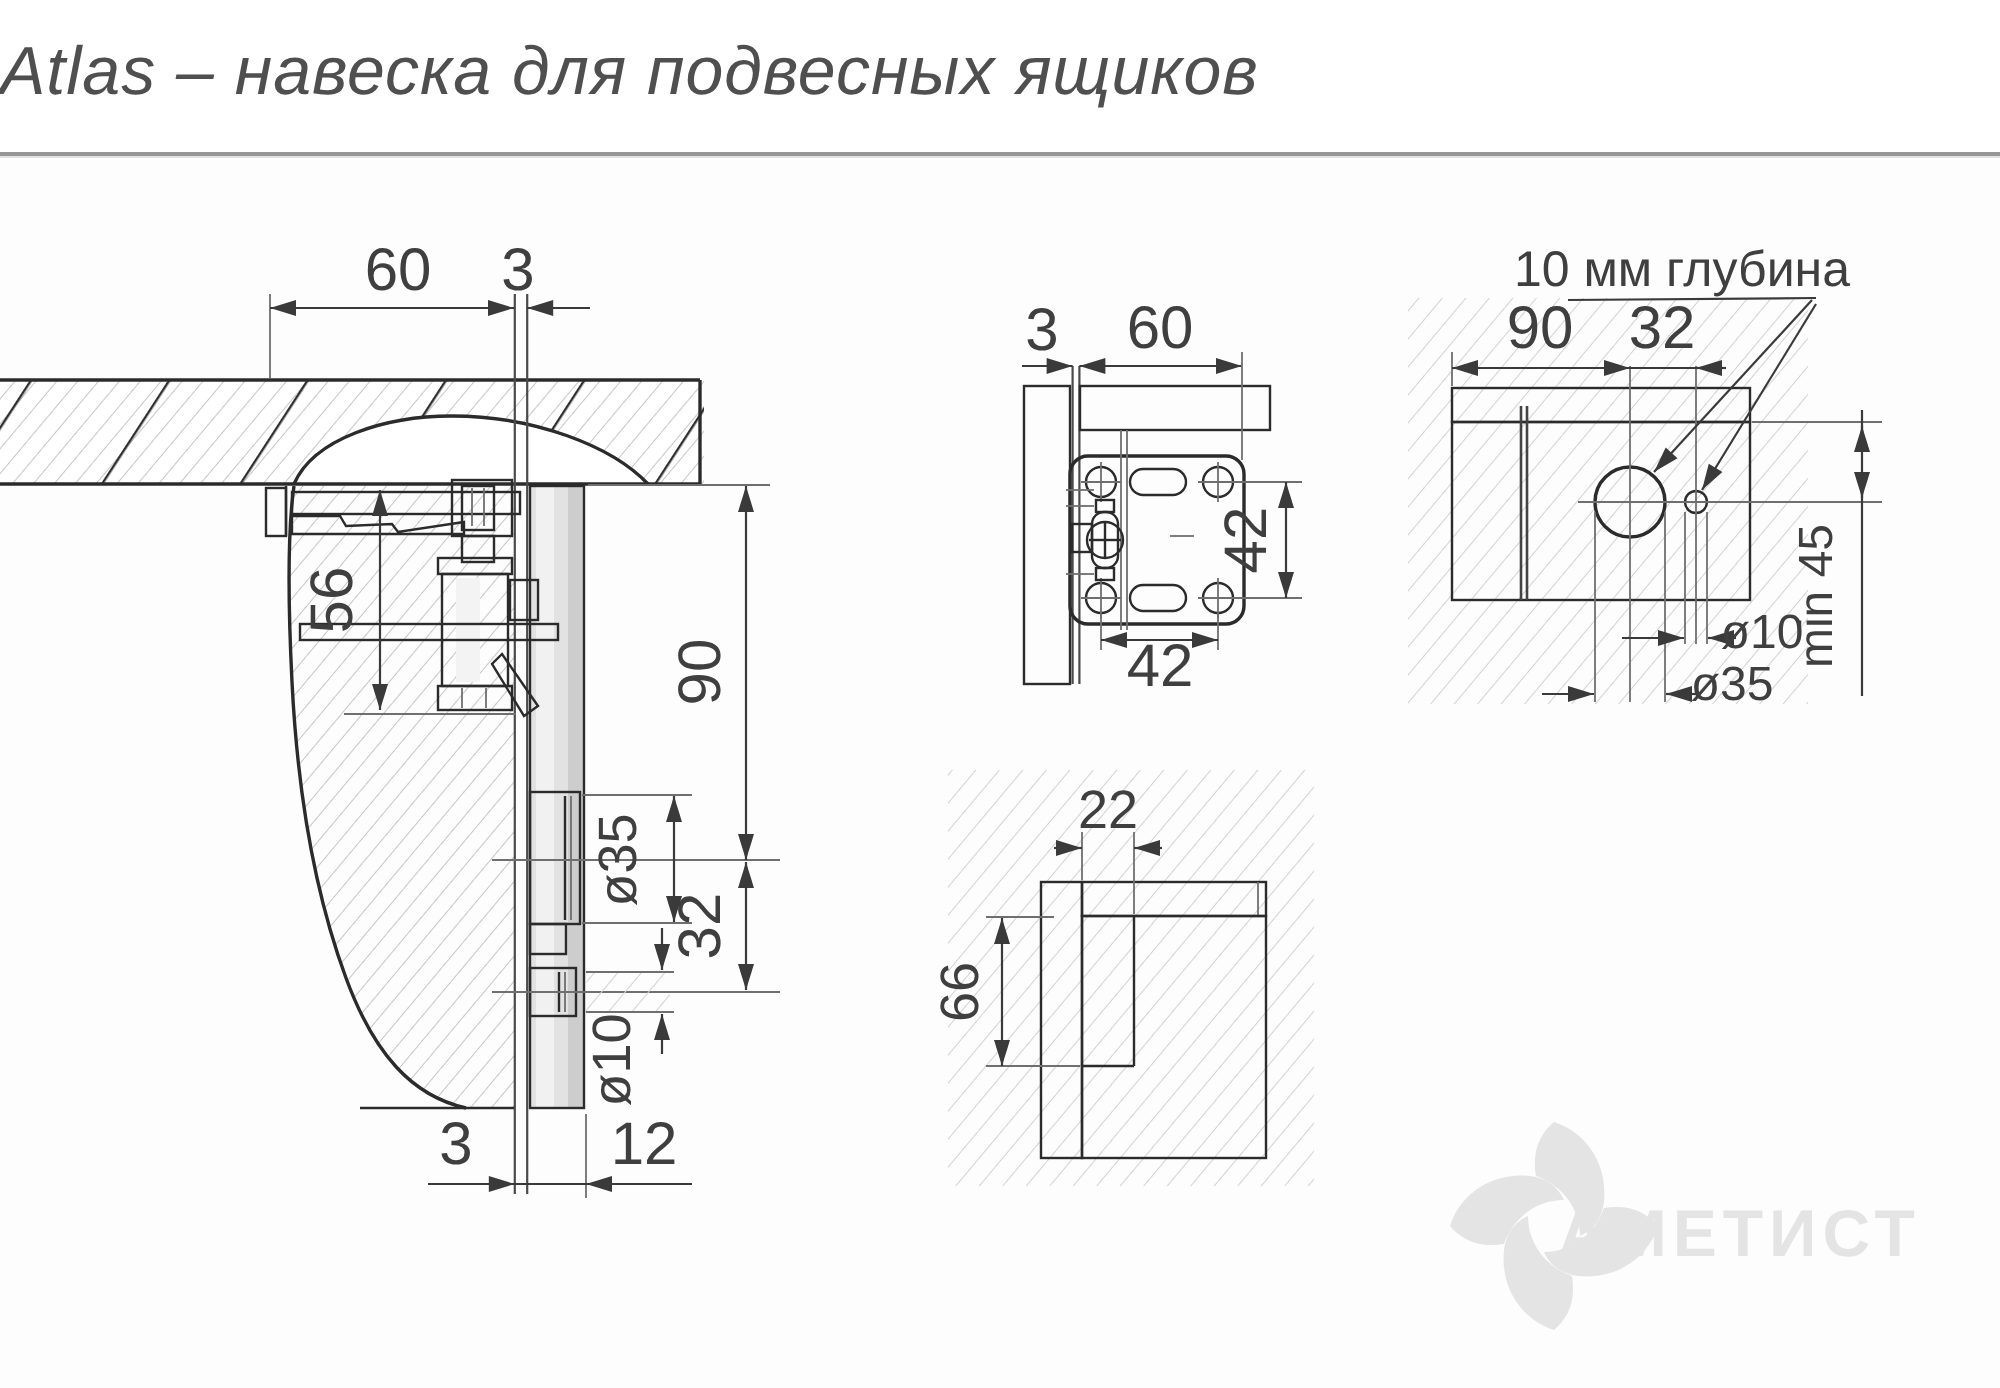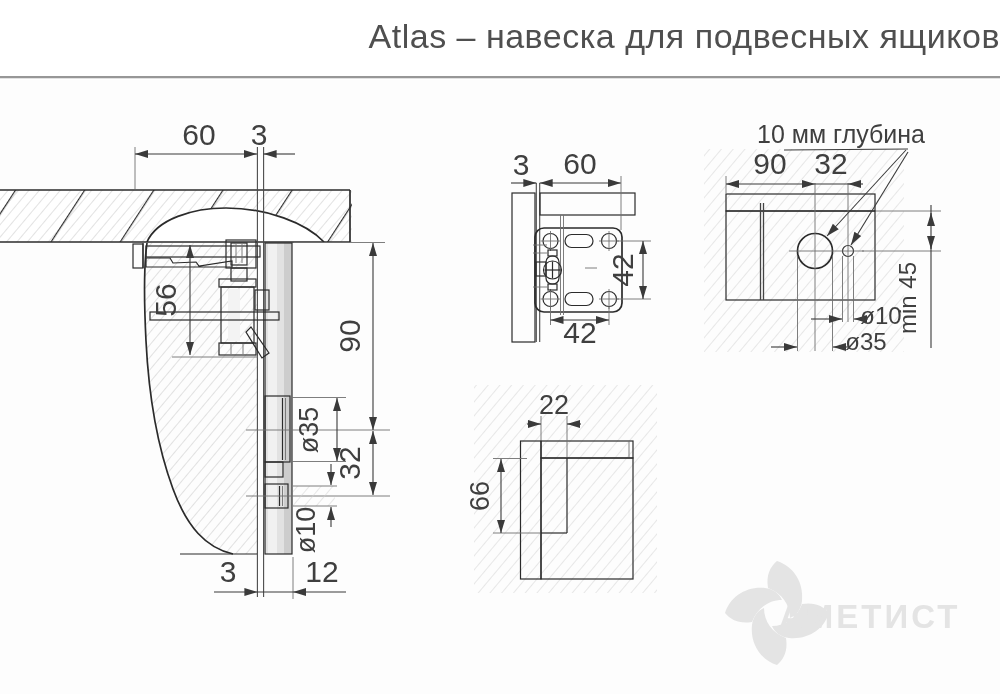--- a/index.html
+++ b/index.html
@@ -1,21 +1,21 @@
 <!DOCTYPE html>
 <html><head>
 <meta charset="utf-8">
 <style>
   html,body{margin:0;padding:0;background:#ffffff;}
   #page{position:relative;width:1000px;height:694px;background:#fff;overflow:hidden;
         font-family:"Liberation Sans",sans-serif;}
   #hdr{position:absolute;top:0;left:0;width:1000px;height:76px;background:#fff;
        border-bottom:2px solid #979797;box-shadow:0 1px 0 #e2e2e2;}
-  #hdr .t{display:block;text-align:right;padding-top:17px;font-size:34px;
-          color:#4f4f4f;letter-spacing:.5px;}
+  #hdr .t{display:block;text-align:left;padding-top:17px;font-size:34px;
+          color:#4f4f4f;letter-spacing:.5px;font-style:italic;}
   #draw{position:absolute;top:80px;left:0;background:#fdfdfd;}
   
   .oL{stroke:#2b2b2b;stroke-width:1.7;fill:none}
   .oM{stroke:#2b2b2b;stroke-width:1.2;fill:none}
   .thin{stroke:#6f6f6f;stroke-width:0.9;fill:none}
   .dim{stroke:#3a3a3a;stroke-width:1.1;fill:none}
   .gap{stroke:#4a4a4a;stroke-width:1.1;fill:none}
   text.d{font-size:30px;fill:#3f3f3f;text-anchor:middle}
   text.s{font-size:27px;fill:#3f3f3f;text-anchor:middle}
   text.m{font-size:24px;fill:#3f3f3f;text-anchor:middle}

